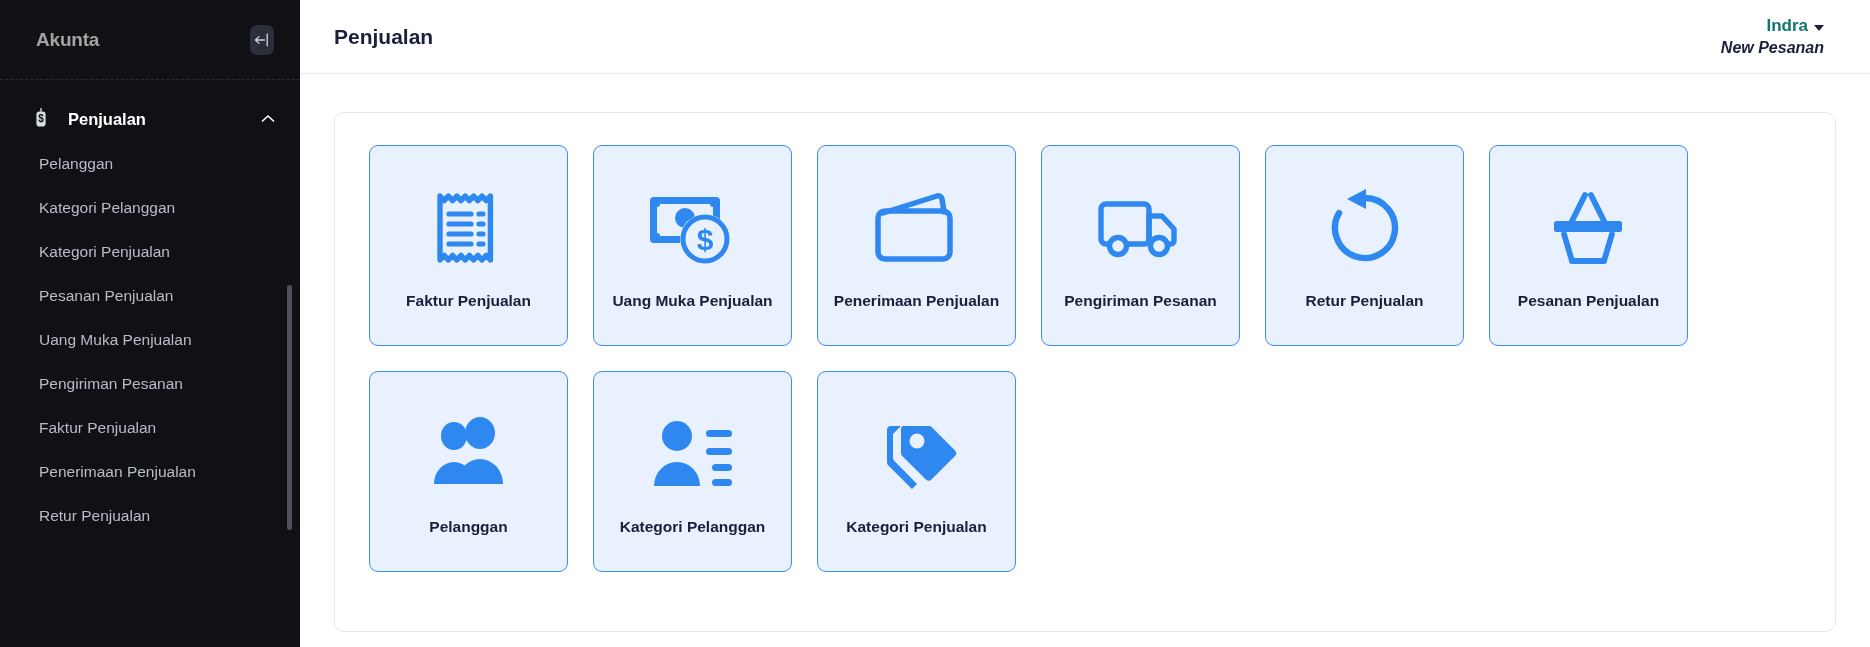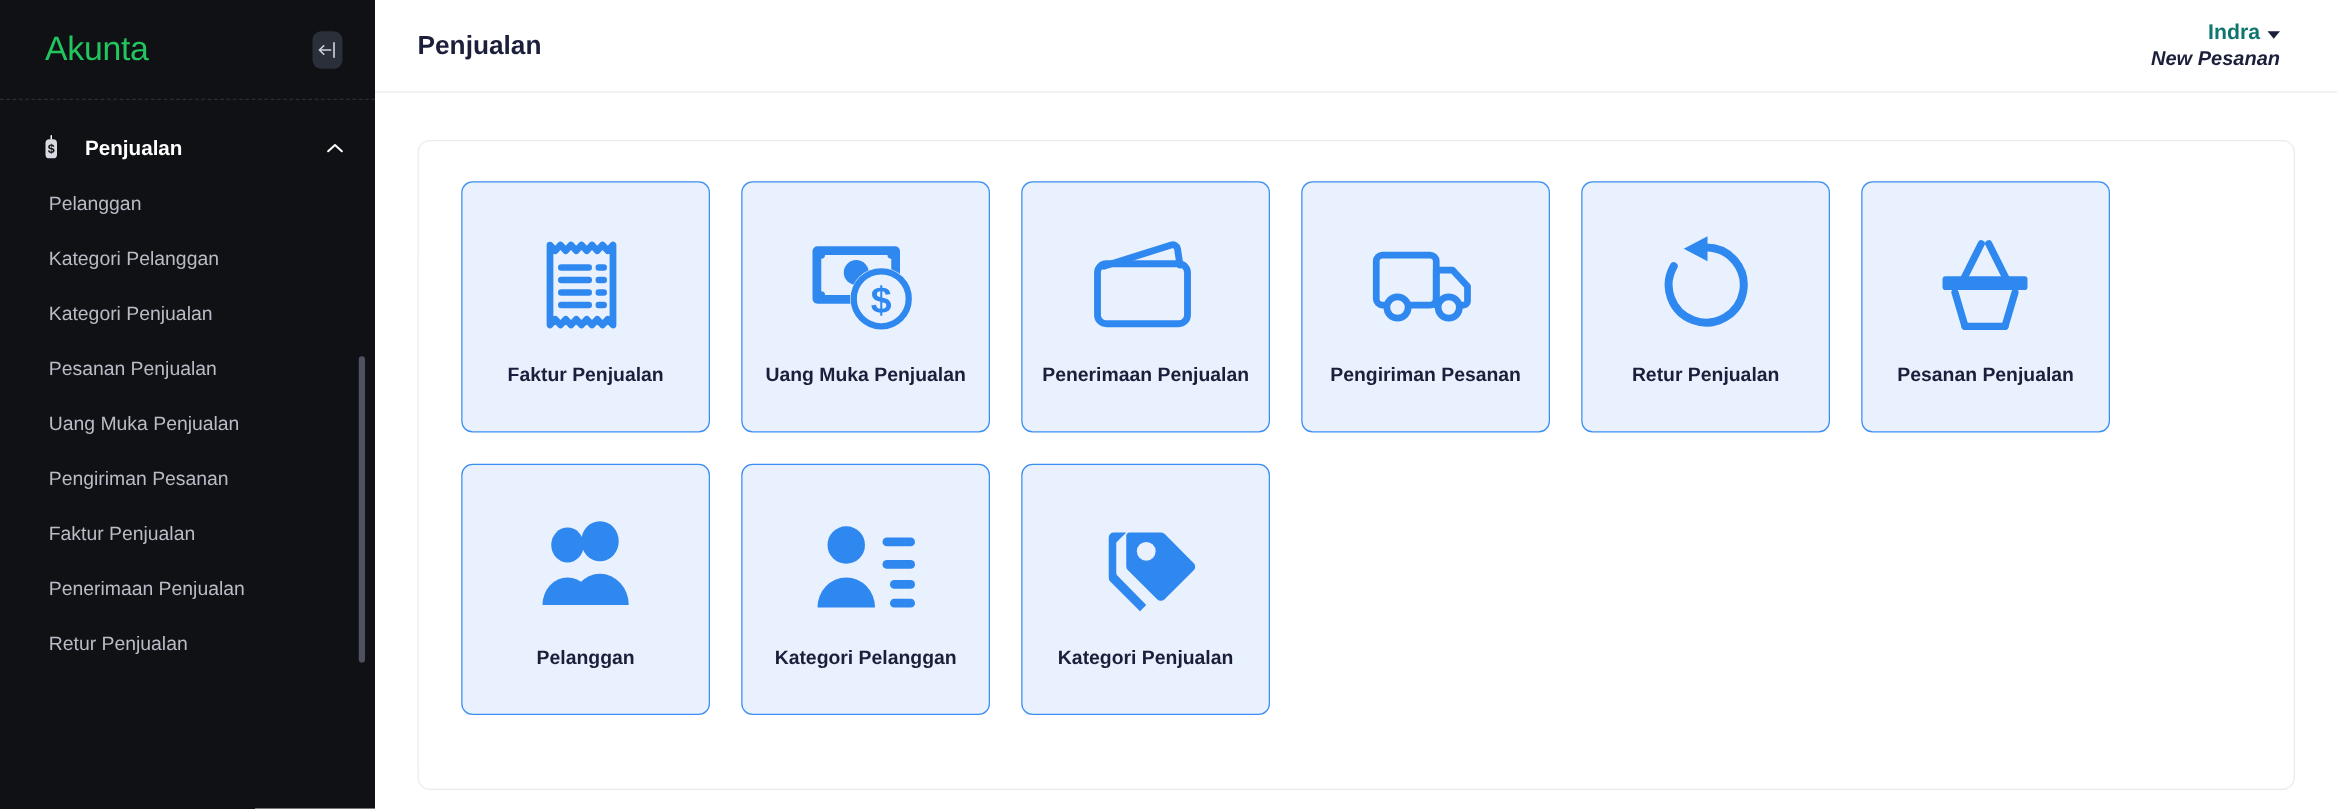--- a/index.html
+++ b/index.html
@@ -22,23 +22,23 @@
   }
   .sidebar-header {
     height: 80px;
     display: flex;
     align-items: center;
     justify-content: space-between;
     padding: 0 24px 0 36px;
     border-bottom: 1px dashed #2a2c33;
   }
   .brand {
-    color: #22c55e;
-    font-size: 27px;
-    font-weight: normal;
+    color: #a3a3a3;
+    font-size: 19px;
+    font-weight: bold;
     letter-spacing: -0.2px;
   }
   .collapse-btn {
     width: 24px; height: 30px;
     background: #2b2f3a;
     border-radius: 7px;
     display: flex;
     align-items: center;
     justify-content: center;
     cursor: pointer;

